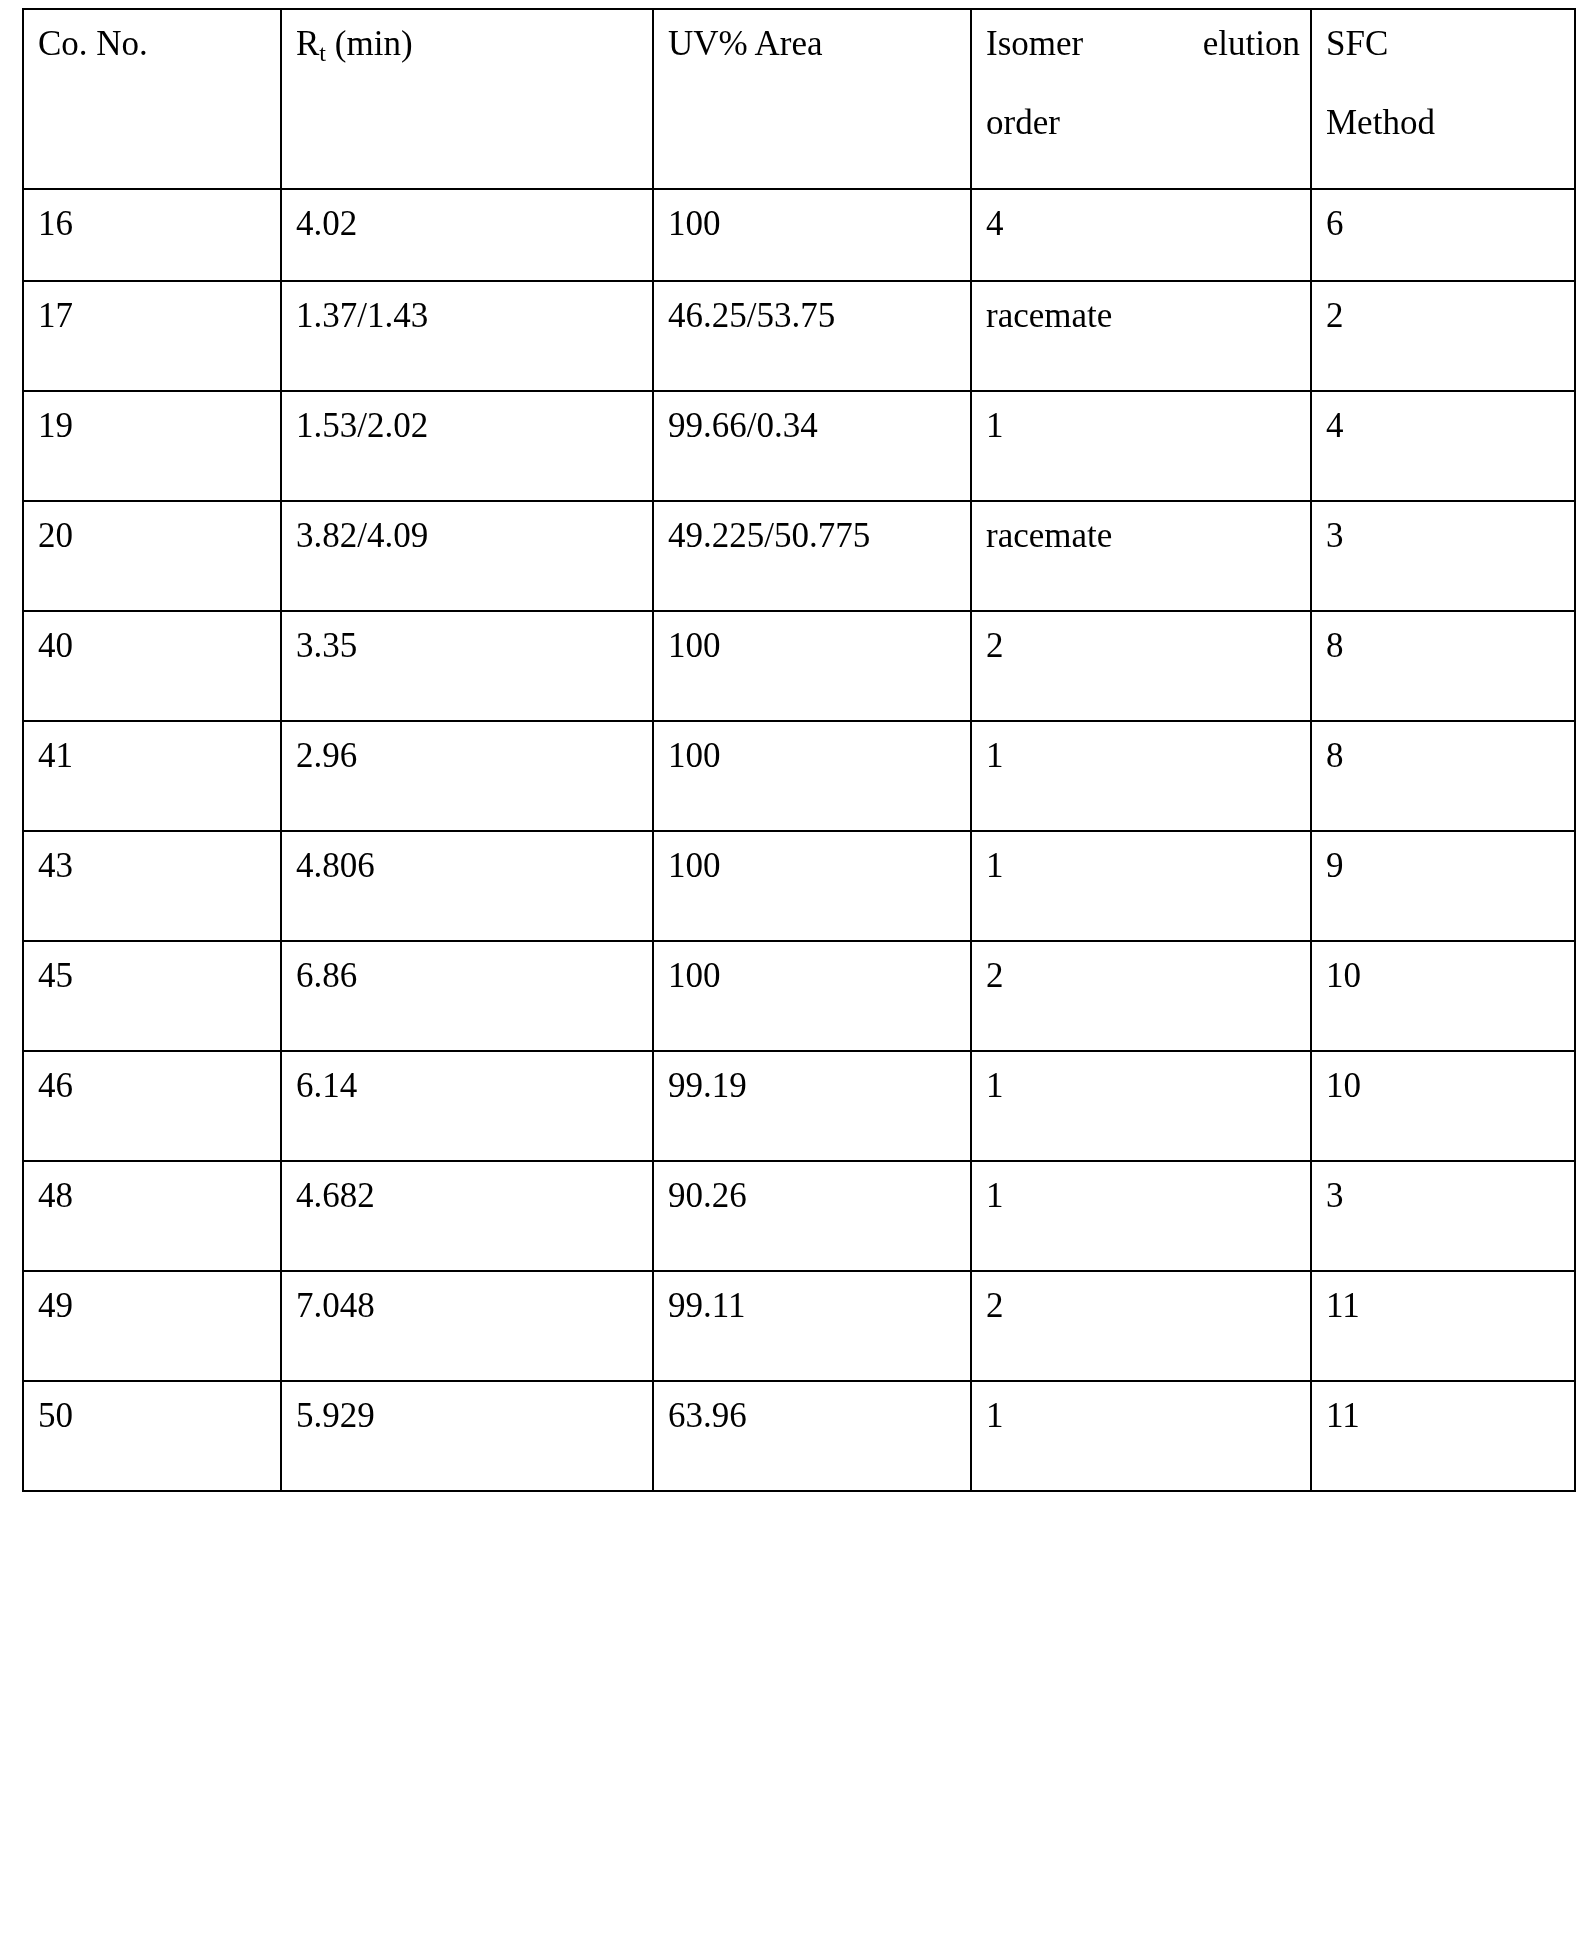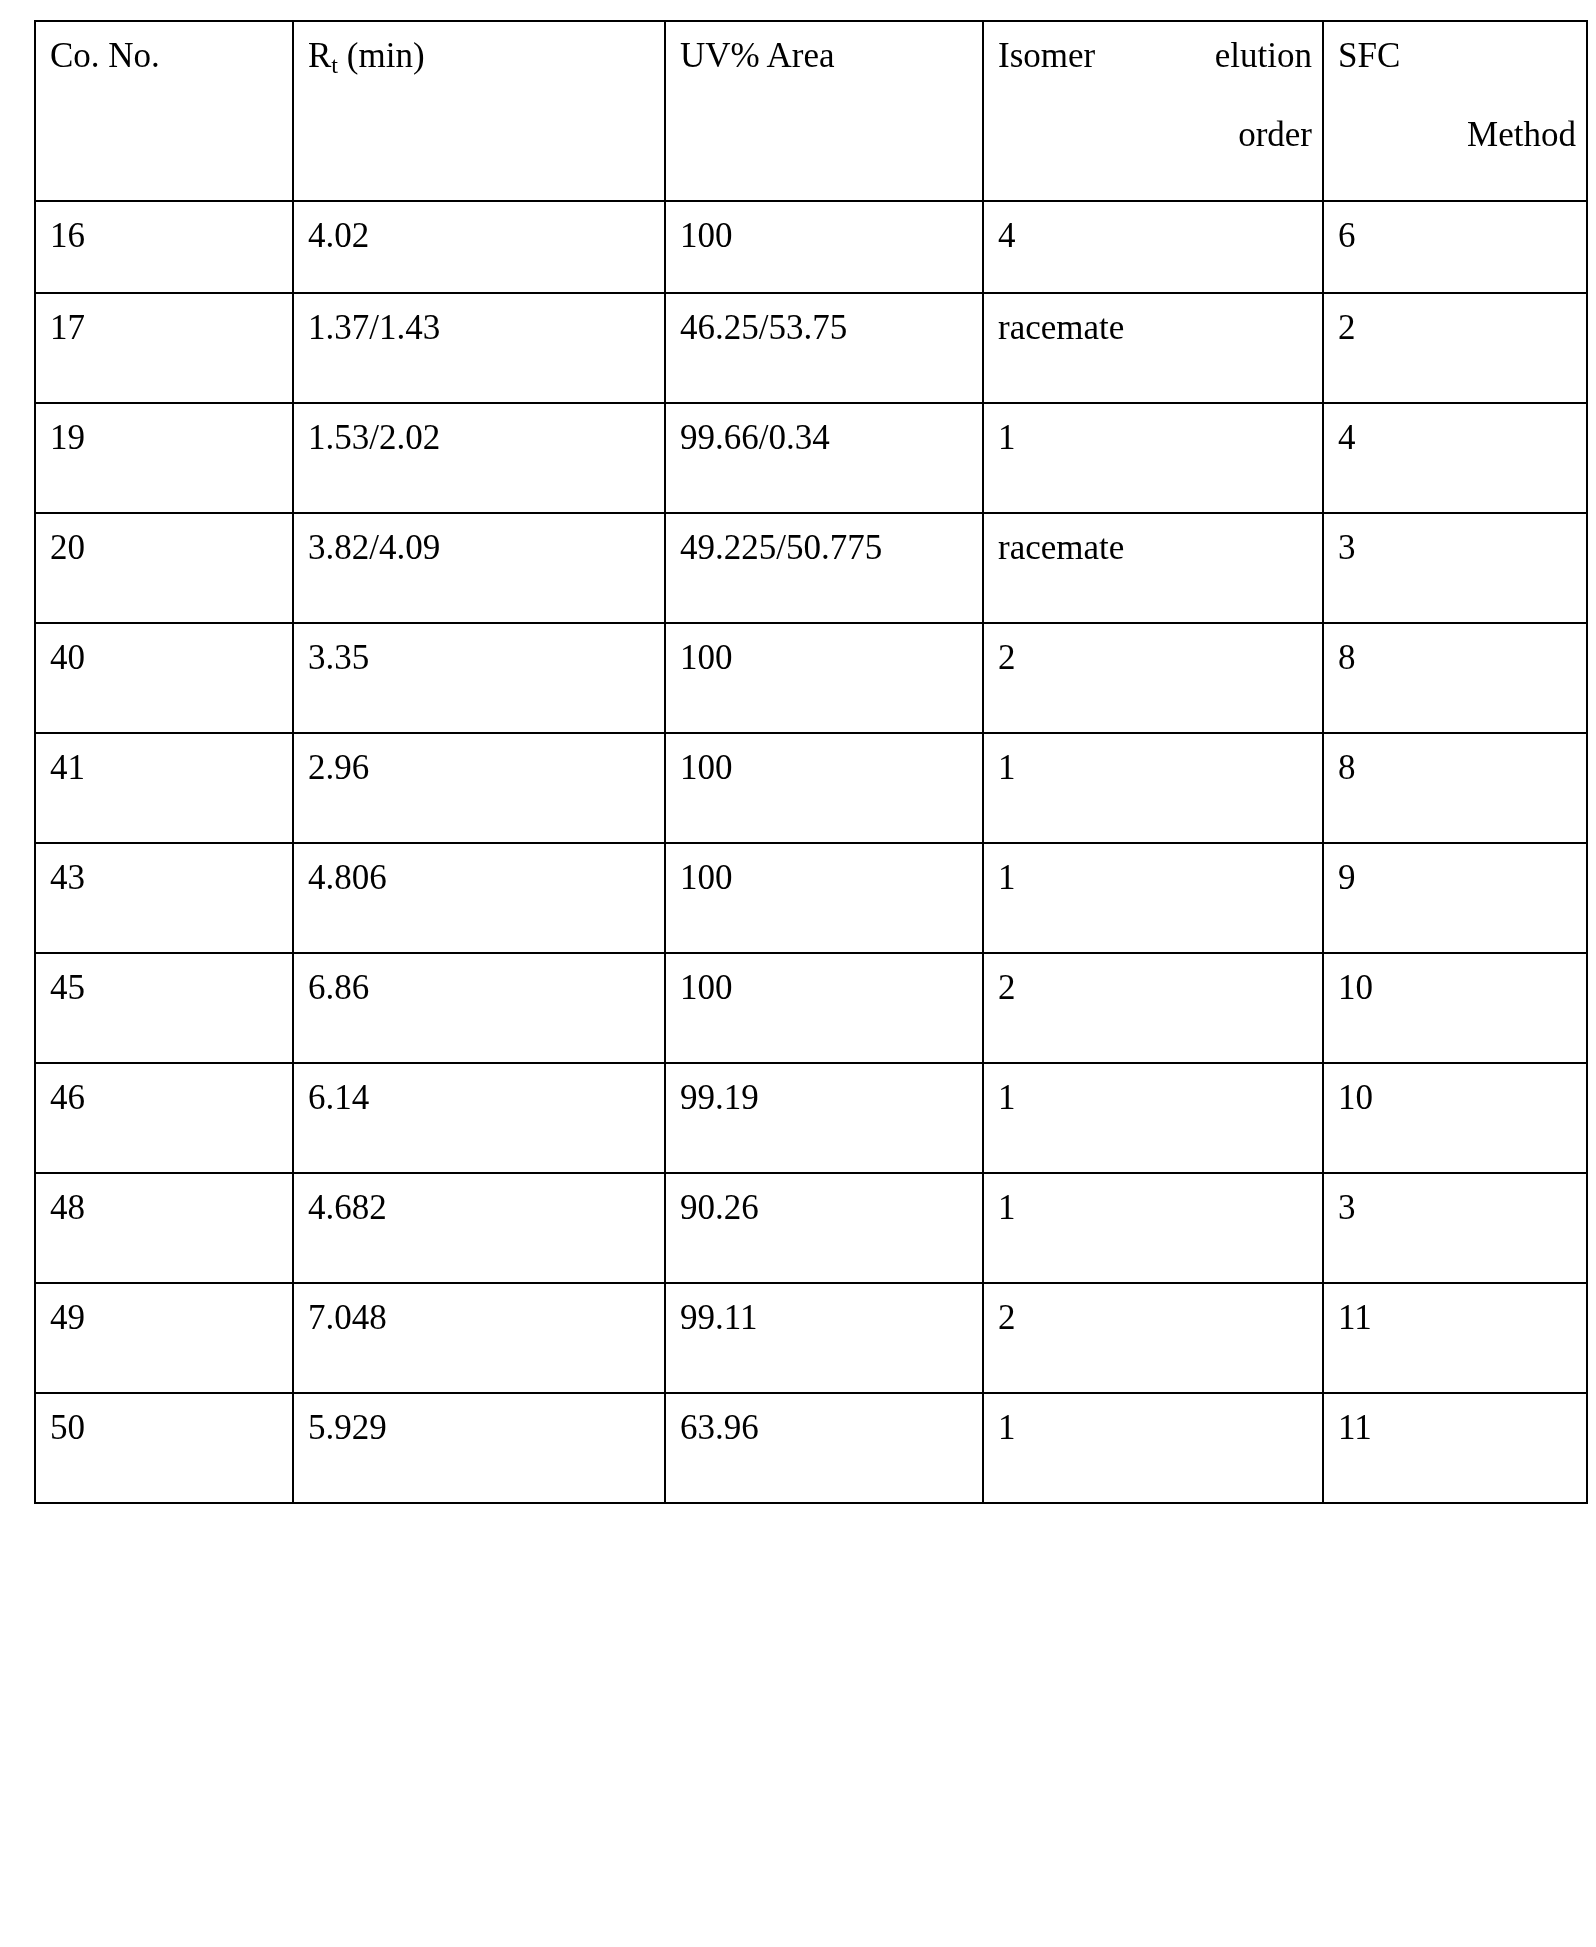--- a/index.html
+++ b/index.html
@@ -18,21 +18,21 @@
     position: relative;
     width: 1596px;
     height: 1947px;
     box-sizing: border-box;
     padding: 8px 22px 0 22px;
   }
   table.sfc-table {
     border-collapse: collapse;
     table-layout: fixed;
     width: 1552px;
-    margin: 12px;
+    margin: 0;
   }
   table.sfc-table td,
   table.sfc-table th {
     border: 2px solid #000000;
     vertical-align: top;
     text-align: left;
     font-weight: normal;
     font-size: 35px;
     line-height: 1.12;
     padding: 14px 10px 14px 14px;
@@ -46,21 +46,20 @@
 
   thead td {
     height: 150px;
     padding-top: 22px;
   }
   .hdr-wrap {
     display: block;
   }
   .hdr-two-line span {
     display: block;
-    text-align: right;
   }
   .hdr-two-line .l1 {
     text-align: justify;
     text-align-last: justify;
   }
   .hdr-two-line .l2 {
     margin-top: 40px;
   }
   .hdr-sfc .l1 { text-align: center; text-align-last: left; }
   sub {

